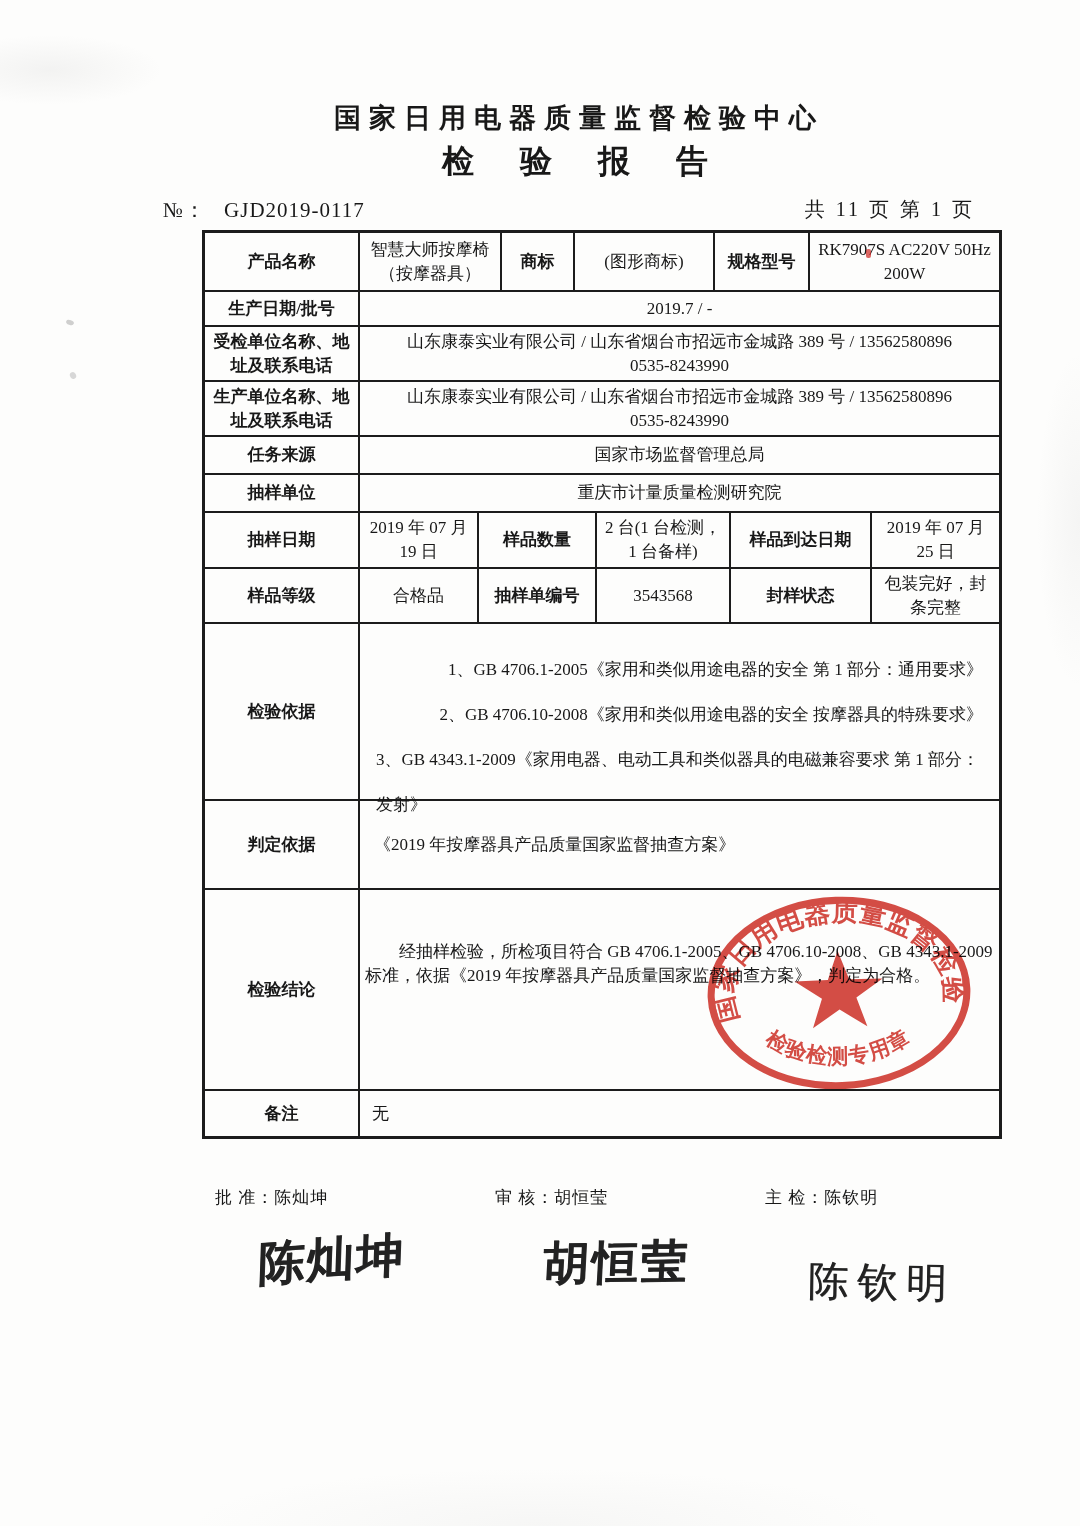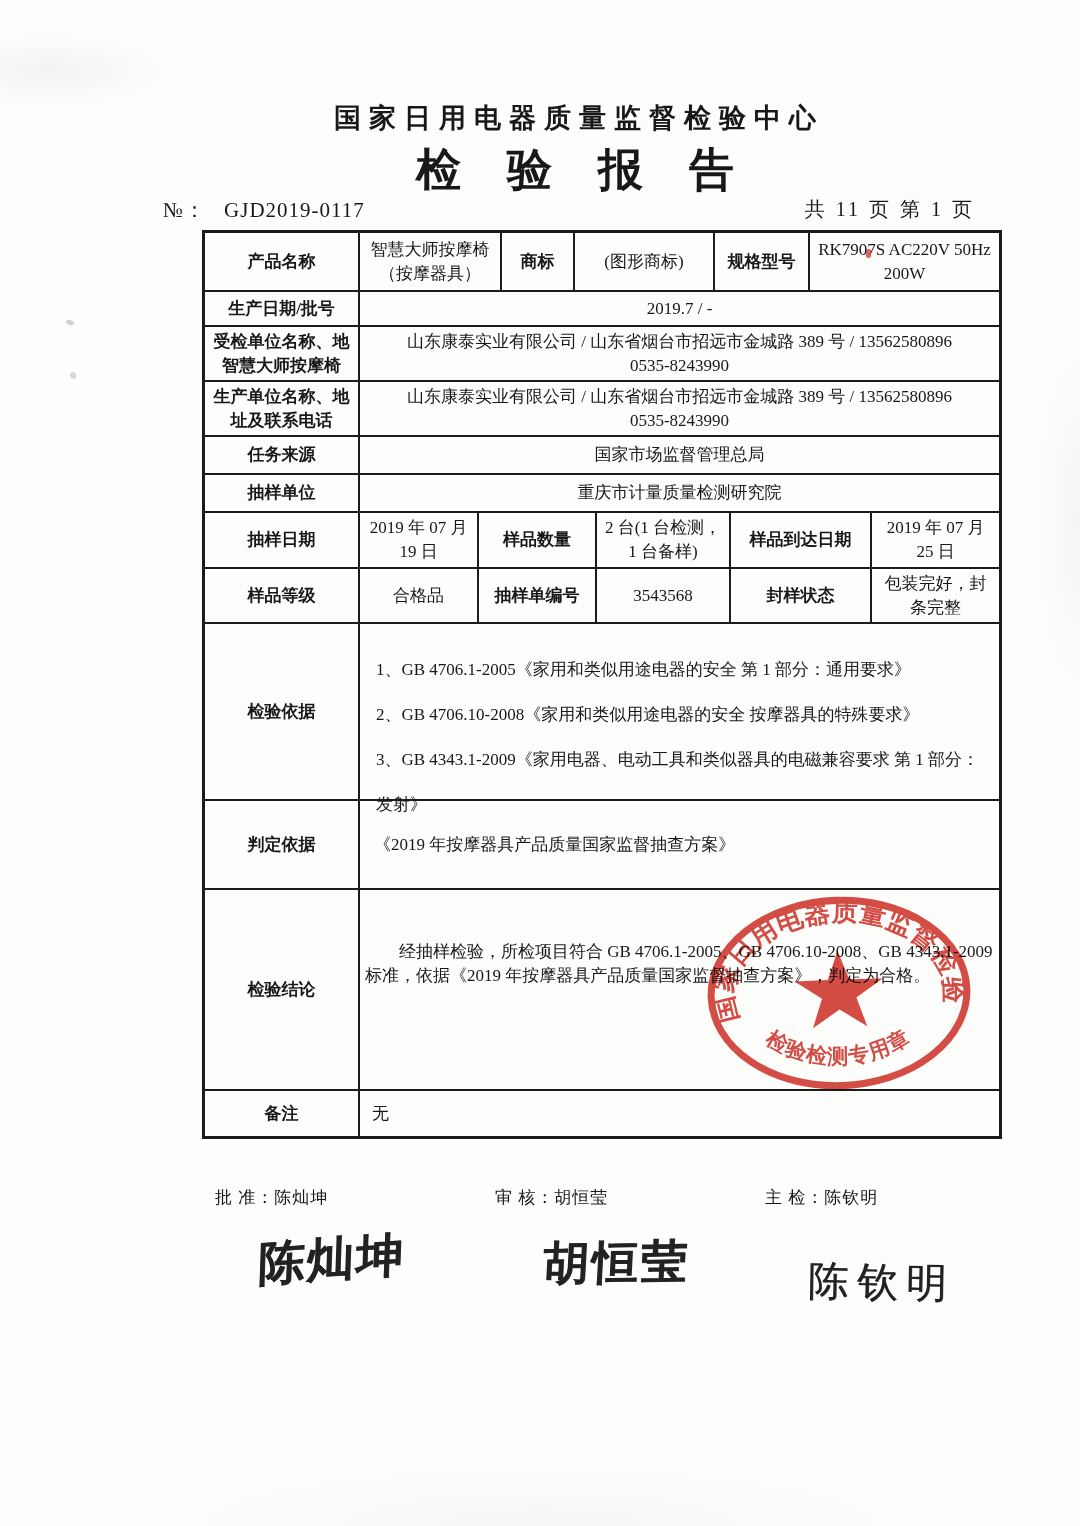--- a/index.html
+++ b/index.html
@@ -19,21 +19,21 @@
   :root { --stamp-color:#d0342c; }
 
   
   .org-title {
     position:absolute; left:175px; top:100px; width:800px;
     text-align:center; font-size:27px; font-weight:700;
     letter-spacing:8px; padding-left:8px;
   }
   .report-title {
     position:absolute; left:175px; top:140px; width:800px;
-    text-align:center; font-size:45px; font-weight:700;
+    text-align:center; font-size:32px; font-weight:700;
     letter-spacing:46px; padding-left:46px;
   }
   .no-line {
     position:absolute; left:163px; top:196px; font-size:21px; letter-spacing:1px;
   }
   .no-line .no-value { margin-left:18px; }
   .page-info {
     position:absolute; left:700px; top:196px; width:275px;
     text-align:right; font-size:20px; letter-spacing:3px;
   }
@@ -56,21 +56,21 @@
   .lbl { font-weight:700; }
 
   .w155 { width:155px; } .w142 { width:142px; } .w73 { width:73px; }
   .w140 { width:140px; } .w95 { width:95px; }
   .w119 { width:119px; } .w118 { width:118px; } .w134 { width:134px; } .w141 { width:141px; }
 
   .left-cell {
     justify-content:flex-start; text-align:left; padding-left:14px;
   }
   .basis-cell {
-    flex-direction:column; align-items:flex-start; justify-content:flex-start;
+    flex-direction:column; align-items:flex-end; justify-content:flex-start;
     text-align:left; padding:23px 16px 0 16px; white-space:normal;
   }
   .basis-item { line-height:45px; max-width:612px; }
 
   .concl-cell {
     position:relative; flex-direction:row; align-items:stretch;
     justify-content:flex-start; text-align:left;
     padding:50px 6px 0 5px; white-space:normal;
   }
   .concl-text { text-indent:2em; font-size:17px; line-height:24px; width:636px; }
@@ -131,21 +131,21 @@
 200W</div>
     </div>
 
     <div class="tr" style="height:35px">
       <div class="tc lbl w155">生产日期/批号</div>
       <div class="tc">2019.7 / -</div>
     </div>
 
     <div class="tr" style="height:55px">
       <div class="tc lbl w155">受检单位名称、地
-智慧大师按摩椅</div>
+址及联系电话</div>
       <div class="tc">山东康泰实业有限公司 / 山东省烟台市招远市金城路 389 号 / 13562580896
 0535-8243990</div>
     </div>
 
     <div class="tr" style="height:55px">
       <div class="tc lbl w155">生产单位名称、地
 址及联系电话</div>
       <div class="tc">山东康泰实业有限公司 / 山东省烟台市招远市金城路 389 号 / 13562580896
 0535-8243990</div>
     </div>

